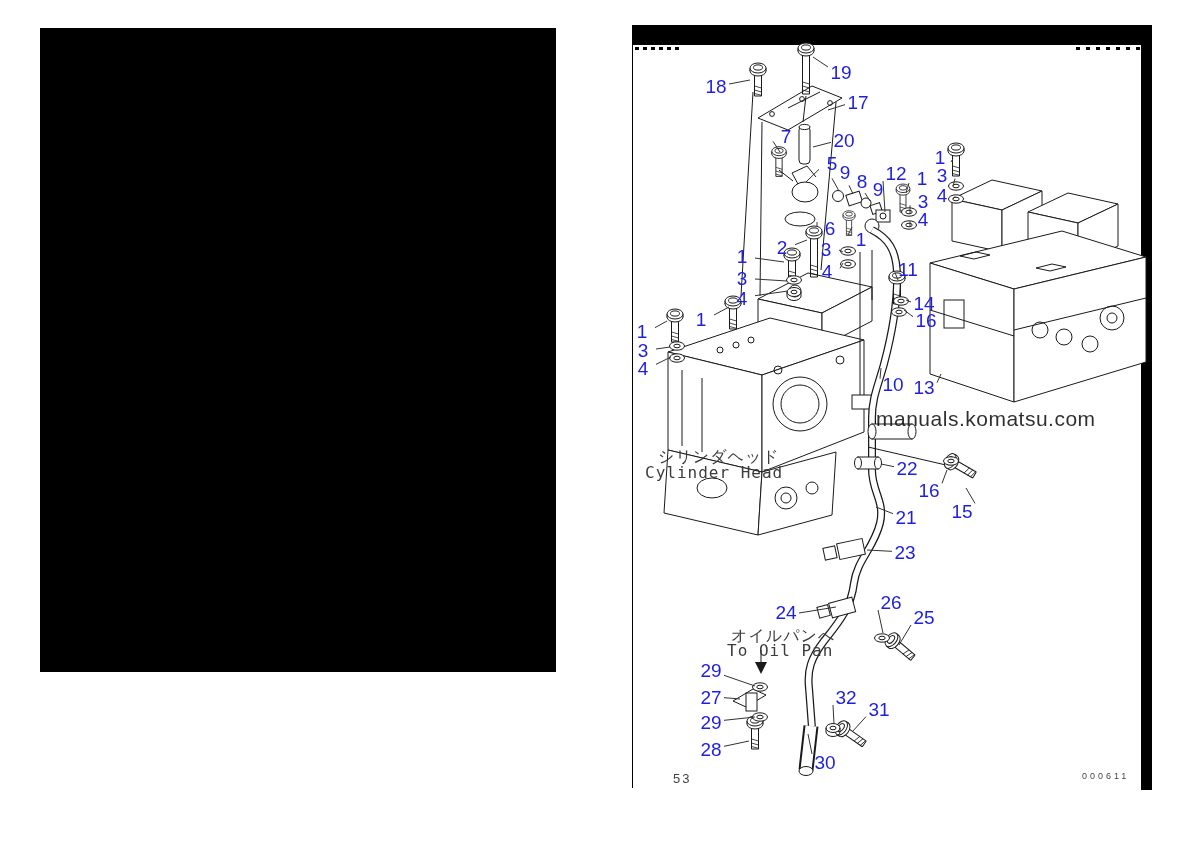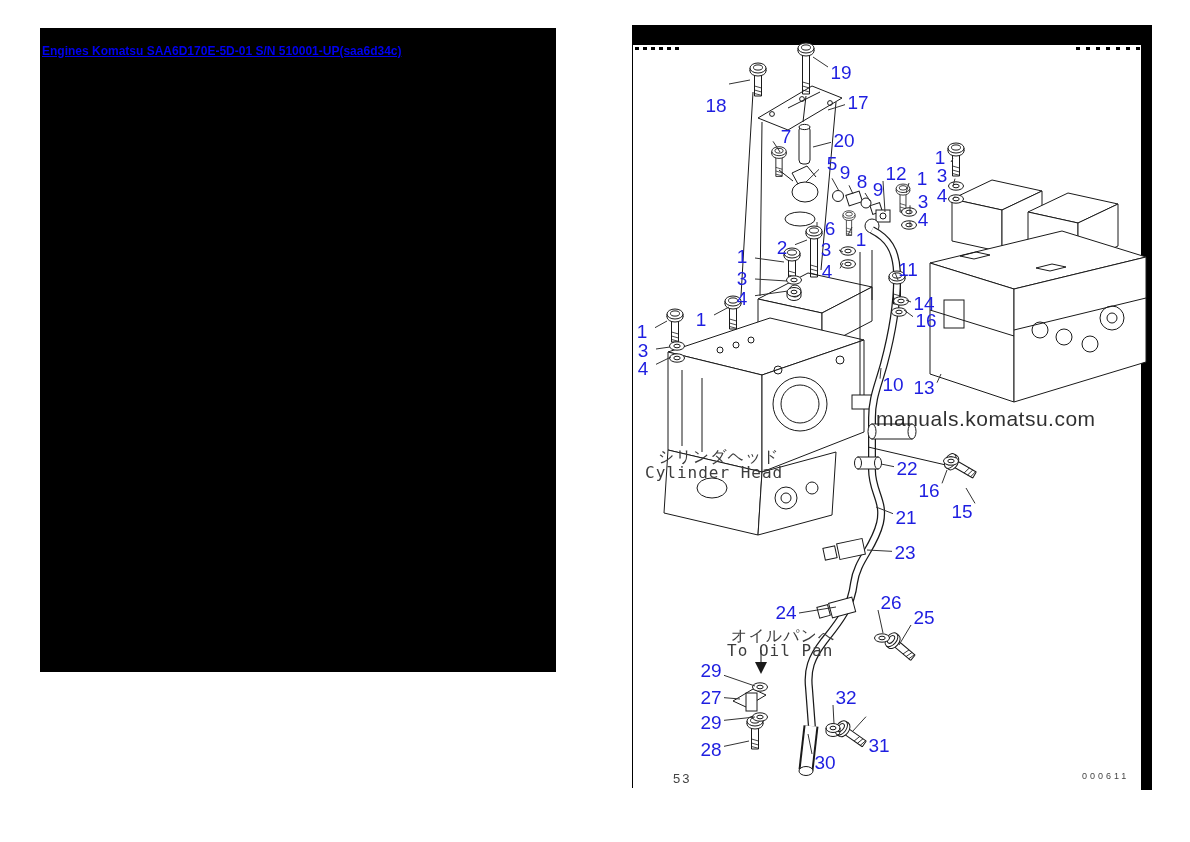--- a/index.html
+++ b/index.html
@@ -25,21 +25,20 @@
   .callout{position:absolute;transform:translate(-50%,-50%);color:var(--callout,#1e1ee0);
            font-size:19px;line-height:1;font-family:"Liberation Sans",sans-serif;}
   svg{position:absolute;left:0;top:0;}
 </style>
 </head>
 <body>
 
 <div id="stage">
 
   <div id="left-panel"></div>
-  <a id="header-link">Engines Komatsu SAA6D170E-5D-01 S/N 510001-UP(saa6d34c)</a>
 
   <div id="top-bar"></div>
   <div id="right-bar"></div>
   <div id="page-left-rule"></div>
   <div id="ticks">
       <div class="tick" style="left: 635px;"></div>
       <div class="tick" style="left: 643px;"></div>
       <div class="tick" style="left: 651px;"></div>
       <div class="tick" style="left: 659px;"></div>
       <div class="tick" style="left: 667px;"></div>
@@ -275,21 +274,21 @@
         <line x1="724" y1="697.6666666666666" x2="740" y2="699"></line>
         <line x1="724" y1="720.3333333333334" x2="755" y2="717"></line>
         <line x1="724" y1="746.3333333333334" x2="749" y2="741"></line>
         <line x1="833" y1="705" x2="834" y2="724"></line>
         <line x1="866" y1="716.6666666666666" x2="852" y2="732"></line>
         <line x1="812" y1="754" x2="808" y2="734"></line>
       </g>
   </svg>
 
   <div id="callout-layer">
-      <div class="callout" style="left: 716px; top: 86px; margin-top: 19px;">18</div>
+      <div class="callout" style="left: 716px; top: 86px;">18</div>
       <div class="callout" style="left: 841px; top: 72px;">19</div>
       <div class="callout" style="left: 858px; top: 102px;">17</div>
       <div class="callout" style="left: 786px; top: 136px;">7</div>
       <div class="callout" style="left: 844px; top: 140px;">20</div>
       <div class="callout" style="left: 832px; top: 163px;">5</div>
       <div class="callout" style="left: 845px; top: 172px;">9</div>
       <div class="callout" style="left: 862px; top: 181px;">8</div>
       <div class="callout" style="left: 878px; top: 189px;">9</div>
       <div class="callout" style="left: 896px; top: 173px;">12</div>
       <div class="callout" style="left: 922px; top: 178px;">1</div>
@@ -321,21 +320,21 @@
       <div class="callout" style="left: 906px; top: 517px;">21</div>
       <div class="callout" style="left: 905px; top: 552px;">23</div>
       <div class="callout" style="left: 786px; top: 612px;">24</div>
       <div class="callout" style="left: 891px; top: 602px;">26</div>
       <div class="callout" style="left: 924px; top: 617px;">25</div>
       <div class="callout" style="left: 711px; top: 670px;">29</div>
       <div class="callout" style="left: 711px; top: 697px;">27</div>
       <div class="callout" style="left: 711px; top: 722px;">29</div>
       <div class="callout" style="left: 711px; top: 749px;">28</div>
       <div class="callout" style="left: 846px; top: 697px;">32</div>
-      <div class="callout" style="left: 879px; top: 709px; margin-top: 36px;">31</div>
+      <div class="callout" style="left: 879px; top: 709px;">31</div>
       <div class="callout" style="left: 825px; top: 762px;">30</div>
     </div>
 
   <div class="anno" style="left:658px;top:447px">シリンダヘッド</div>
   <div class="anno" style="left:645px;top:463px">Cylinder Head</div>
   <div class="anno" style="left:731px;top:626px">オイルパンへ</div>
   <div class="anno" style="left:727px;top:641px">To Oil Pan</div>
   <div id="watermark">manuals.komatsu.com</div>
   <div id="footer-left">53</div>
   <div id="footer-right">000611</div>

